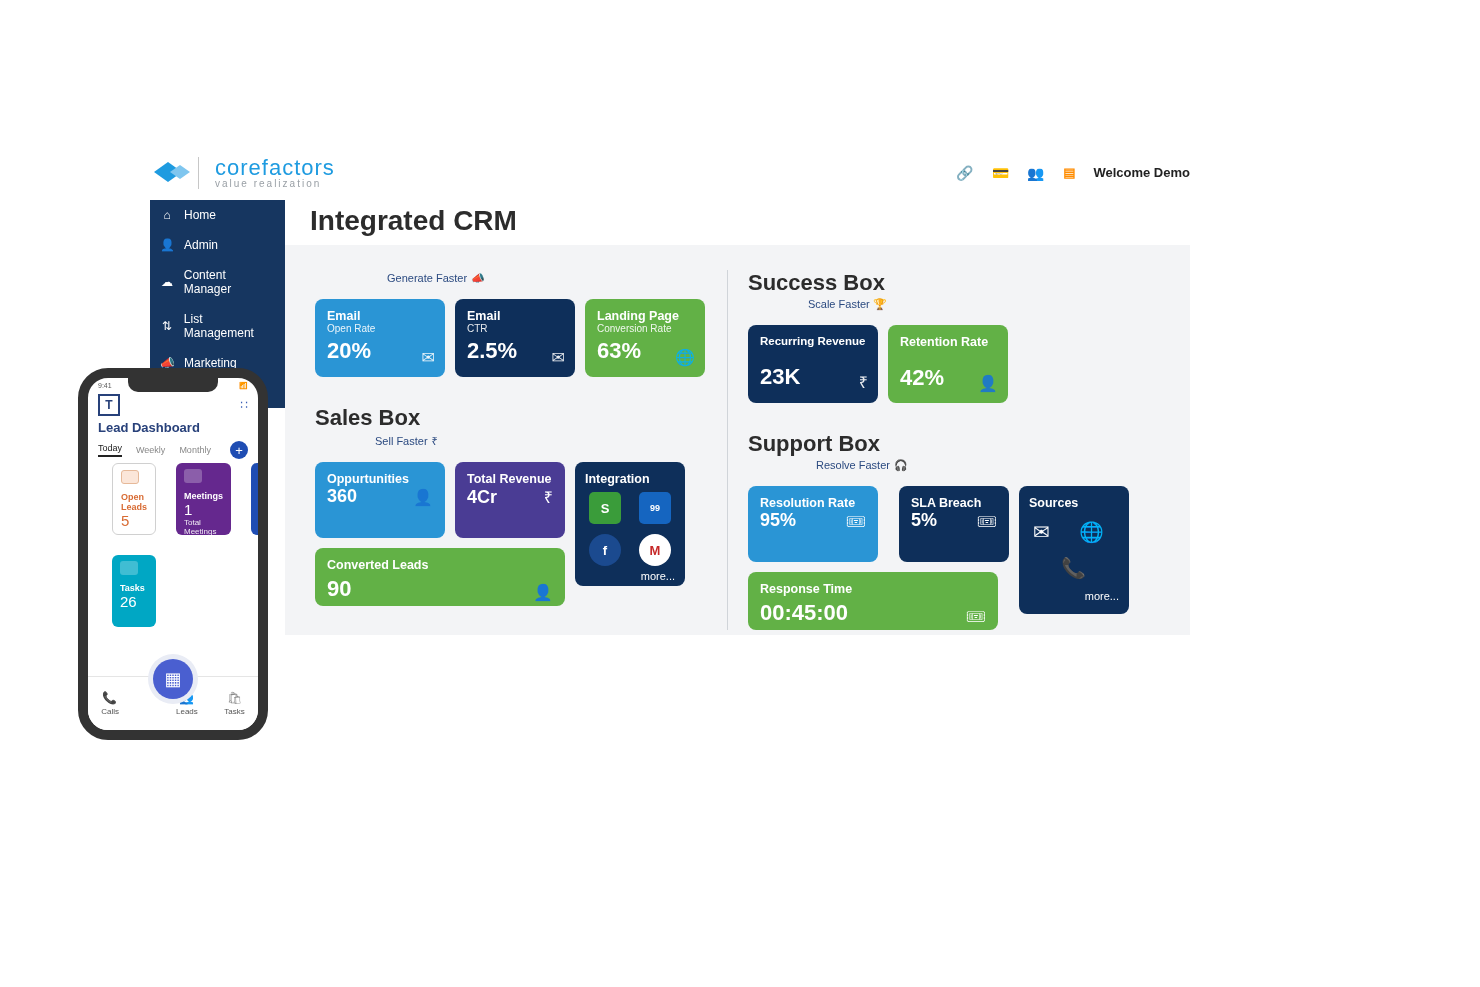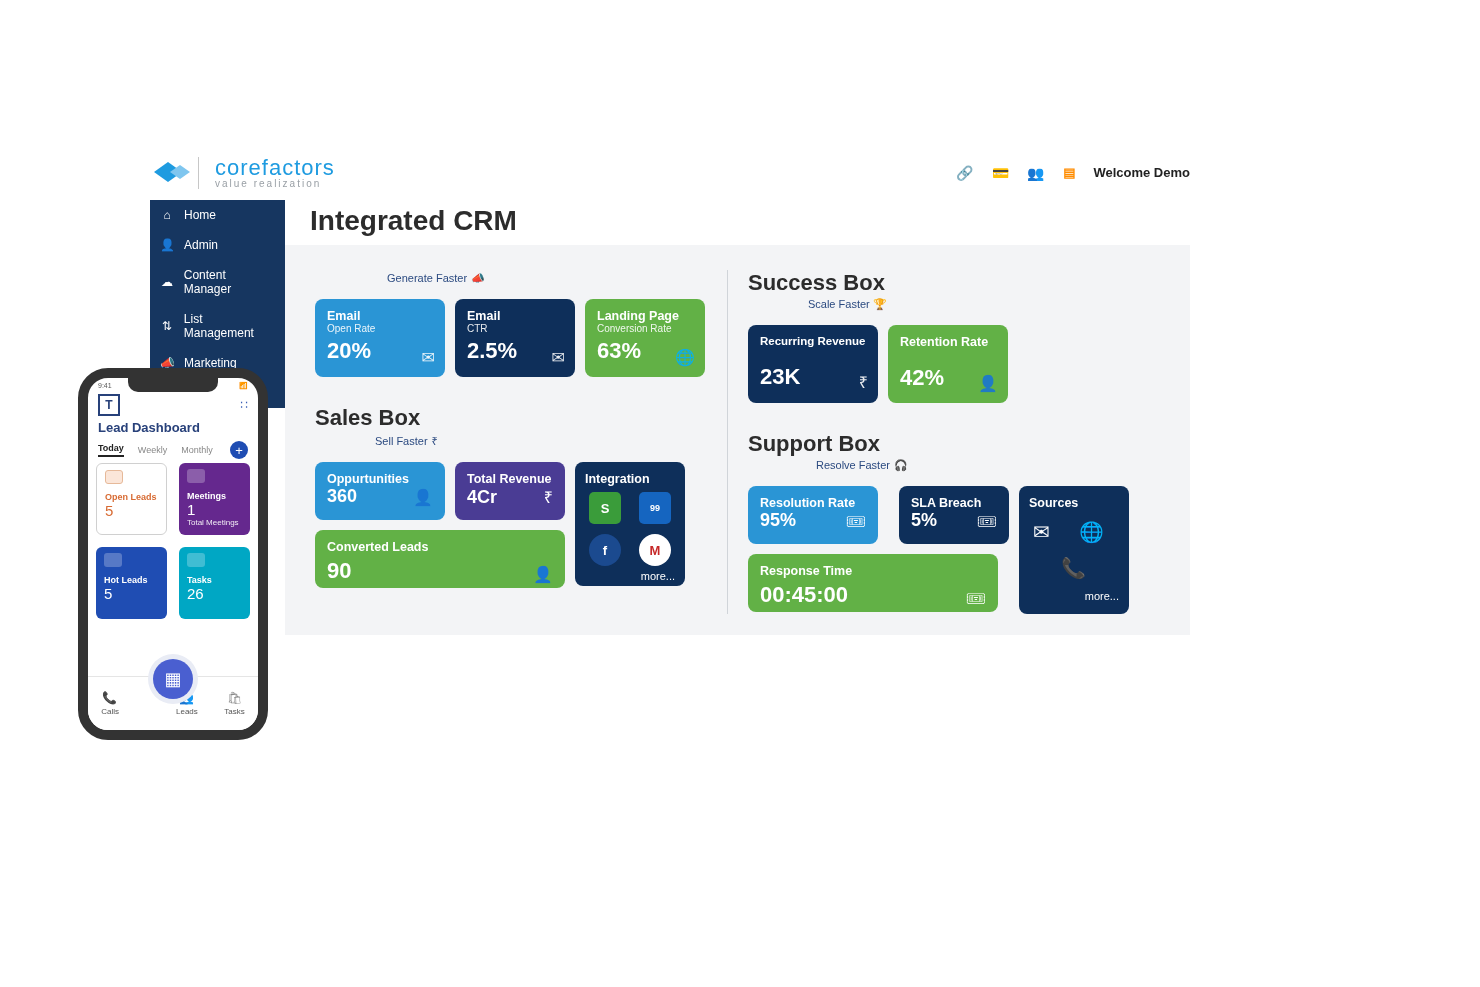--- a/index.html
+++ b/index.html
@@ -60,37 +60,37 @@
   .chip.fb    { background:#1b4a8f; }
   .chip.white { background:#fff; color:#c62828; }
   .integ .more { text-align: right; font-size: 11px; margin-top: 4px; }
   .sources { width: 110px; height: 128px; background:#0e2f5a; border-radius:8px; color:#fff; padding:10px; }
   .sources .st { font-size: 12.5px; font-weight: 600; margin-bottom: 10px; }
   .sources .ic-row { display:flex; gap:30px; font-size:20px; margin: 4px 0 12px 4px; }
   .sources .ic-row2 { text-align:center; font-size:20px; }
   .sources .more { text-align:right; font-size:11px; margin-top: 10px; }
 
   .stack { display:flex; flex-direction:column; gap:10px; }
-  .card.sm { height: 58px; }
+  .card.sm { height: 76px; }
   .card.sm .val { font-size: 18px; margin-top: 0; }
   .card.wide { width: 250px; height: 58px; }
   .card .row { display:flex; justify-content:space-between; align-items:flex-end; }
 
   
   .phone { position:absolute; left:78px; top:368px; width:190px; height:372px; background:#fff; border:10px solid #333; border-radius:30px; overflow:hidden; }
   .phone .notch { position:absolute; top:0; left:50%; transform:translateX(-50%); width:90px; height:14px; background:#333; border-radius:0 0 10px 10px; }
   .phone .sb { font-size:7px; color:#555; padding:4px 10px 0 10px; display:flex; justify-content:space-between; }
   .phone .hdr { display:flex; justify-content:space-between; align-items:center; padding:4px 10px; }
   .phone .hdr .logo-sq{ width:22px; height:22px; border:2px solid #28417a; display:flex; align-items:center; justify-content:center; color:#28417a; font-weight:700; font-size:12px;}
   .phone .hdr .dots{ color:#3a5fb5; font-size:12px;}
   .phone .title { color:#28417a; font-weight:700; font-size:13px; padding:0 10px; }
   .phone .tabs { display:flex; gap:14px; align-items:center; padding:6px 10px 4px 10px; font-size:9px; color:#888; }
-  .phone .tabs .active{ font-weight:700; color:#222; border-bottom:2px solid #222; padding-bottom:2px;}
+  .phone .tabs .active{ font-weight:400; color:#222; border-bottom:2px solid #222; padding-bottom:2px;}
   .phone .tabs .plus{ margin-left:auto; width:18px; height:18px; border-radius:50%; background:#1f4db3; color:#fff; display:flex; align-items:center; justify-content:center; font-size:13px;}
-  .phone .grid2 { display:grid; grid-template-columns:1fr 1fr; gap:12px; padding:0 8px; }
+  .phone .grid2 { display:grid; grid-template-columns:1fr 1fr 1fr; gap:20px; padding:0 24px; }
   .phone .tile { height:72px; border-radius:6px; padding:6px 8px; color:#fff; position:relative; }
   .phone .tile .ic { width:18px; height:14px; border-radius:3px; display:inline-block; margin-bottom:4px; }
   .phone .tile .tl { font-size:9px; font-weight:700; }
   .phone .tile .tv { font-size:15px; margin-top:0px; }
   .phone .t-white{ background:#fff; color:#d86b33; border:1px solid #d0d0d0;}
   .phone .t-white .ic{ background:#fbe6d9; border:1px solid #e6b999;}
   .phone .t-purple{ background:#65288e;}
   .phone .t-blue  { background:#1f4db3;}
   .phone .t-cyan  { background:#00a7c4;}
   .phone .tile.sub .sm{ font-size:8px; opacity:.9;}

